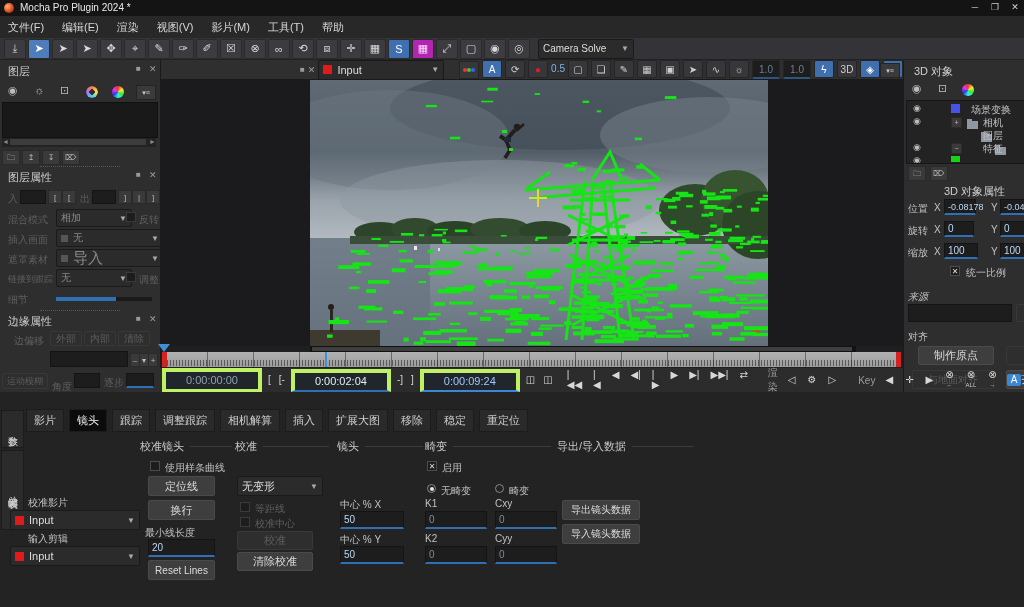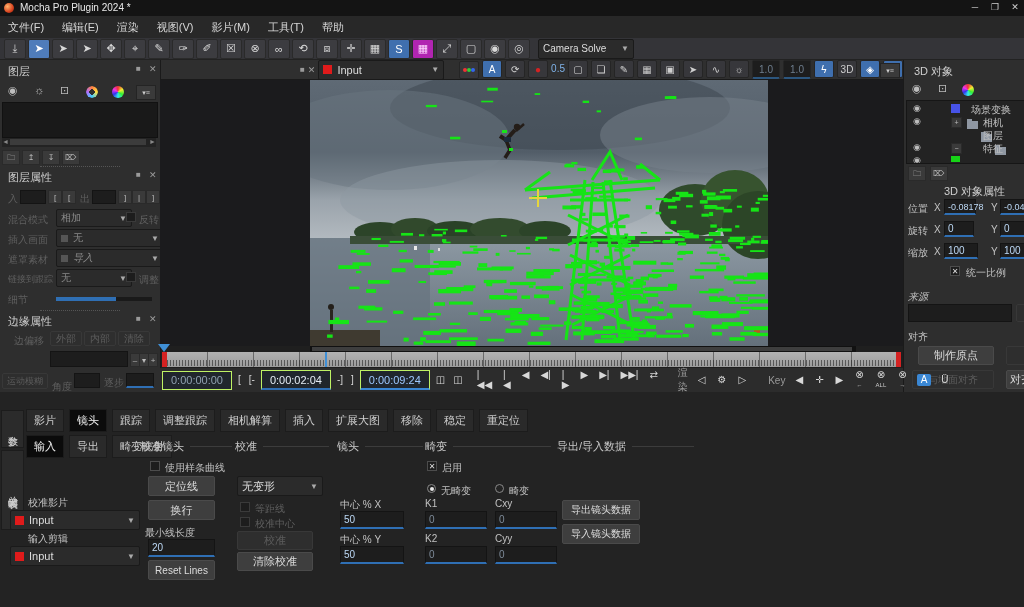--- a/index.html
+++ b/index.html
@@ -53,21 +53,21 @@
   .dotted{border-top:1px dotted #555;}
   .folder{width:11px;height:8px;background:#8f97a2;position:relative;display:inline-block;}
   .folder:before{content:"";position:absolute;left:0;top:-2px;width:5px;height:2px;background:#8f97a2;}
   
   .ruler{left:162px;top:352px;width:739px;height:15px;background:linear-gradient(#b2b2b2,#9c9c9c);}
   .ticksminor{position:absolute;left:0;bottom:1px;width:100%;height:6px;
     background:repeating-linear-gradient(90deg,transparent 0 2px,rgba(40,40,40,.6) 2px 3px);}
   .ticksmajor{position:absolute;left:0;top:0;width:100%;height:100%;
     background:repeating-linear-gradient(90deg,transparent 0 45px,rgba(50,50,50,.55) 45px 46px);}
   .transport{left:160px;top:368px;width:743px;height:24px;background:#2c2c2c;display:flex;align-items:center;gap:4px;padding:0 2px;box-sizing:border-box;}
-  .tc{height:17px;background:#20262c;border:1px solid #bef264;color:#8fa0b0;font-size:11px;display:flex;align-items:center;padding:0 8px;}
+  .tc{height:17px;background:#20262c;border:4px solid #bef264;color:#8fa0b0;font-size:11px;display:flex;align-items:center;padding:0 20px;}
   .tc.lit{color:#e4ecf4;border-bottom:2px solid #2f6fb4;}
   .tc.link{color:#9cc8ff;border-bottom:2px solid #3a87d4;}
   .tbtn{color:#d8d8d8;font-size:10px;padding:0 2px;display:flex;flex-direction:column;align-items:center;line-height:10px;}
   .tbtn .sub{font-size:6px;color:#cacaca;}
   .tlabel{color:#9a9a9a;font-size:10px;}
   
   .tabs{display:flex;gap:5px;}
   .tab{background:#2a2a2a;border:1px solid #1c1c1c;color:#cfcfcf;padding:3px 7px;font-size:11px;}
   .tab.active{background:#0b0b0b;color:#f0f0f0;}
   .sechead{color:#c8c8c8;font-size:11px;display:flex;align-items:center;gap:6px;}
@@ -223,21 +223,21 @@
     <div class="abs lbl gray" style="left:8px;top:173px;">插入画面</div>
     <div class="abs dd" style="left:56px;top:169px;width:98px;height:16px;color:#8a8a8a;">
       <span style="width:7px;height:7px;background:#555;"></span>
       <span style="font-size:10px;">无</span>
         <span class="car">▼</span>
     </div>
 
     <div class="abs lbl gray" style="left:8px;top:193px;">遮罩素材</div>
     <div class="abs dd" style="left:56px;top:189px;width:98px;height:16px;color:#8a8a8a;">
       <span style="width:7px;height:7px;background:#555;"></span>
-      <span style="font-size:10px;font-style:italic;">导入</span>
+      <span style="font-size:15px;">导入</span>
         <span class="car">▼</span>
     </div>
 
     <div class="abs lbl gray" style="left:8px;top:213px;font-size:9px;">链接到跟踪</div>
     <div class="abs dd" style="left:56px;top:209px;width:66px;height:16px;color:#8a8a8a;">
       <span style="font-size:10px;">无</span>
         <span class="car">▼</span>
     </div>
     <div class="abs cb gray" style="left:126px;top:212px;"></div>
     <div class="abs lbl gray" style="left:139px;top:213px;">调整</div>
@@ -863,25 +863,20 @@
       <span class="tab active">镜头</span>
       <span class="tab">跟踪</span>
       <span class="tab">调整跟踪</span>
       <span class="tab">相机解算</span>
       <span class="tab">插入</span>
       <span class="tab">扩展大图</span>
       <span class="tab">移除</span>
       <span class="tab">稳定</span>
       <span class="tab">重定位</span>
     </div>
-  <div class="abs tabs" style="left:26px;top:435px;" id="sub-tabs">
-      <span class="tab active">输入</span>
-      <span class="tab">导出</span>
-      <span class="tab">畸变映射</span>
-    </div>
 
   <div class="abs sechead" style="left:140px;top:439px;">
     <span>校准镜头</span>
       <span class="secline" style="width:42px;"></span>
   </div>
   <div class="abs sechead" style="left:235px;top:439px;">
     <span>校准</span>
       <span class="secline" style="width:66px;"></span>
   </div>
   <div class="abs sechead" style="left:337px;top:439px;">

